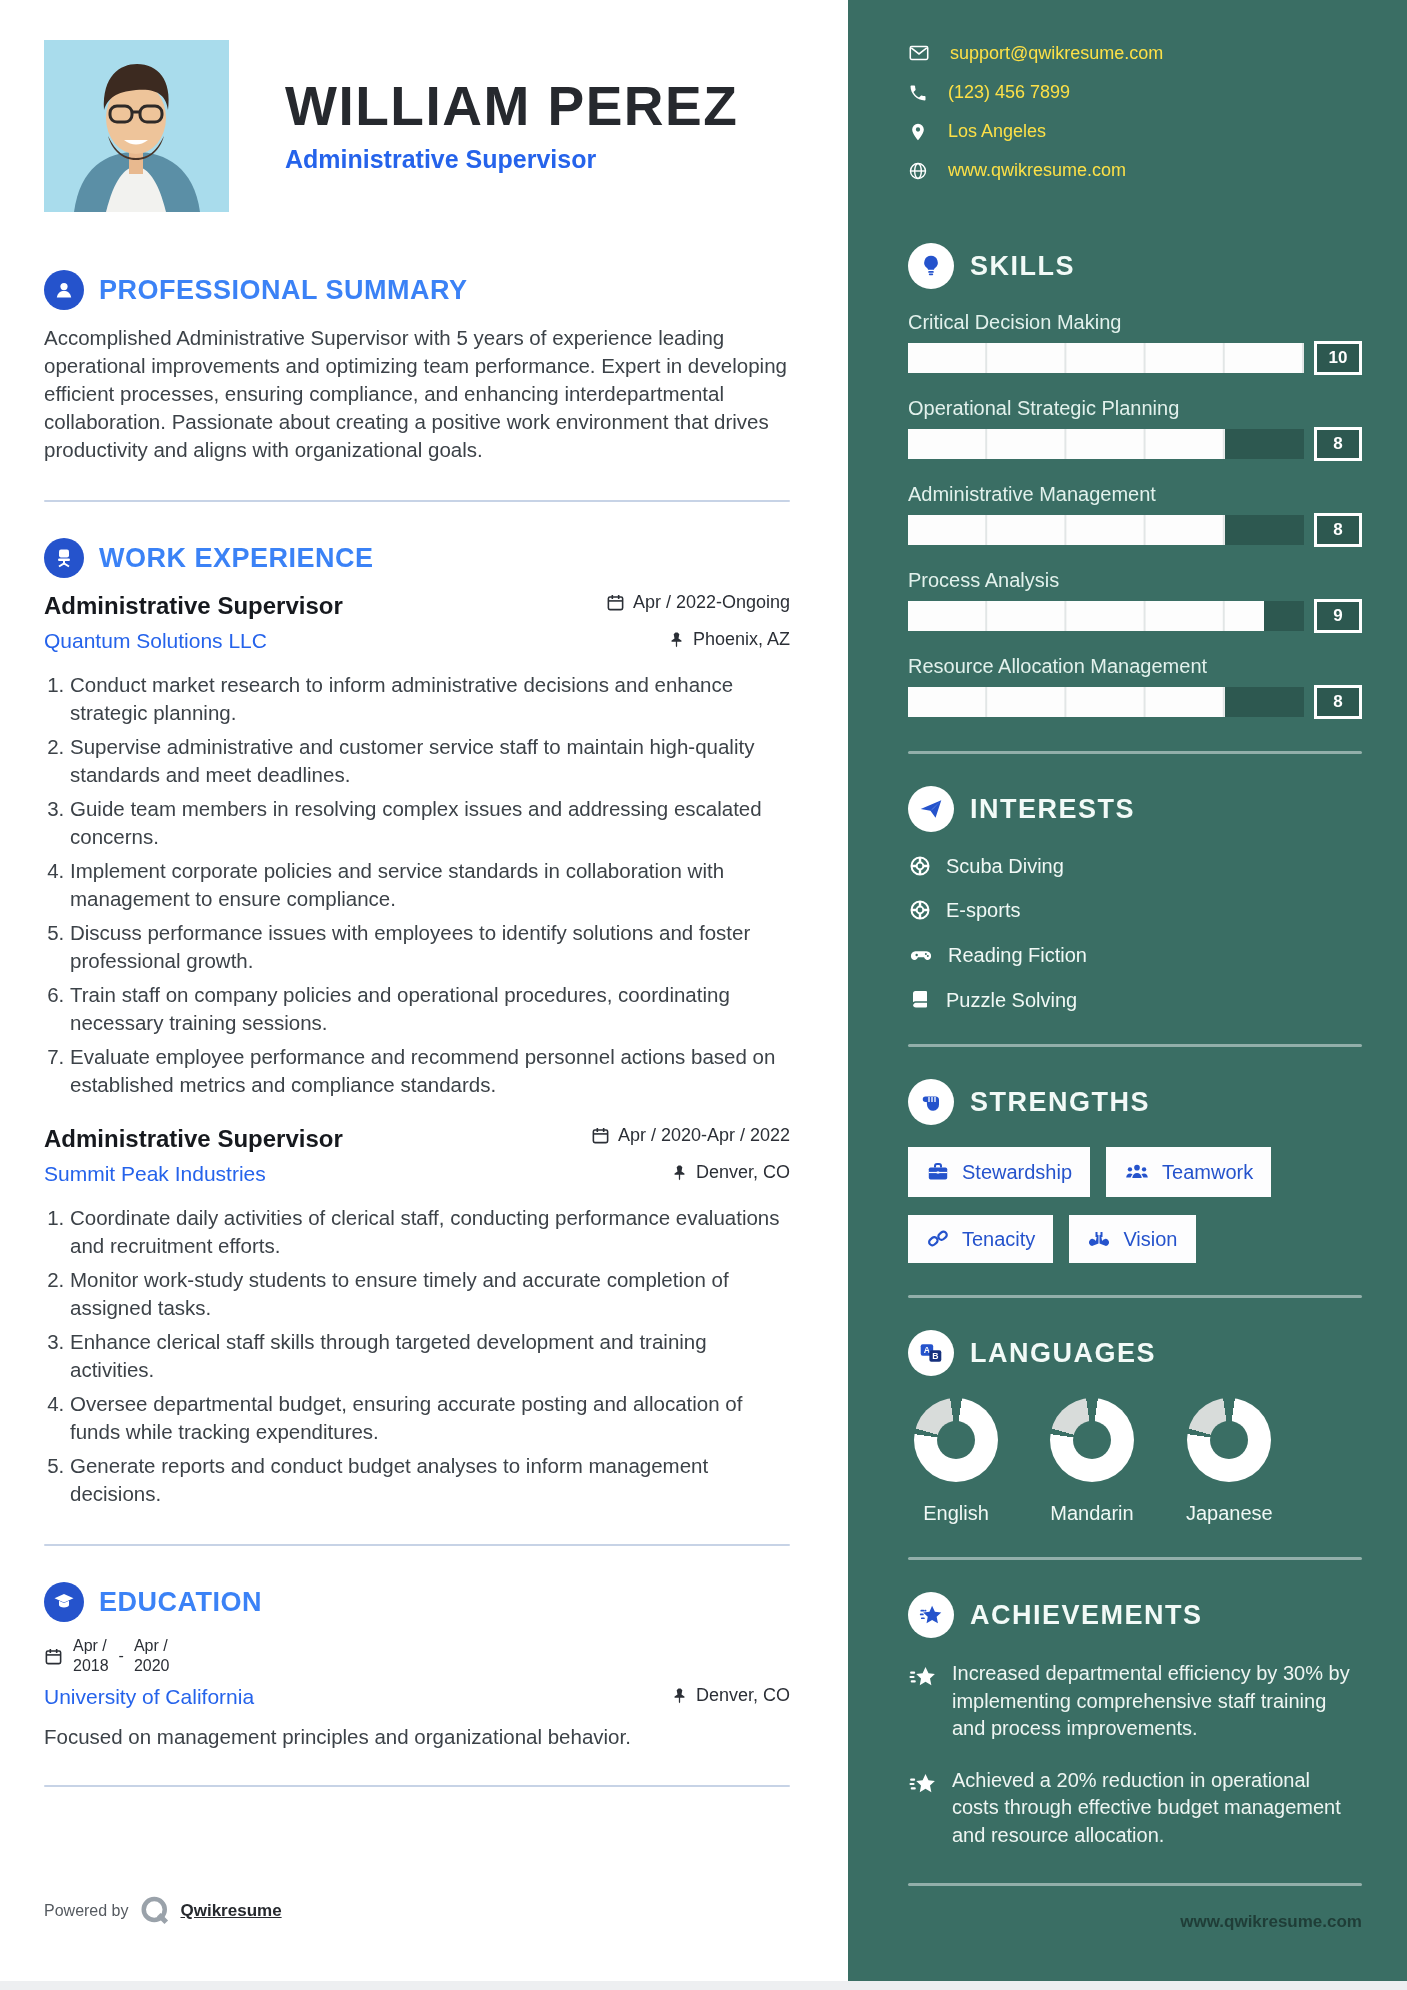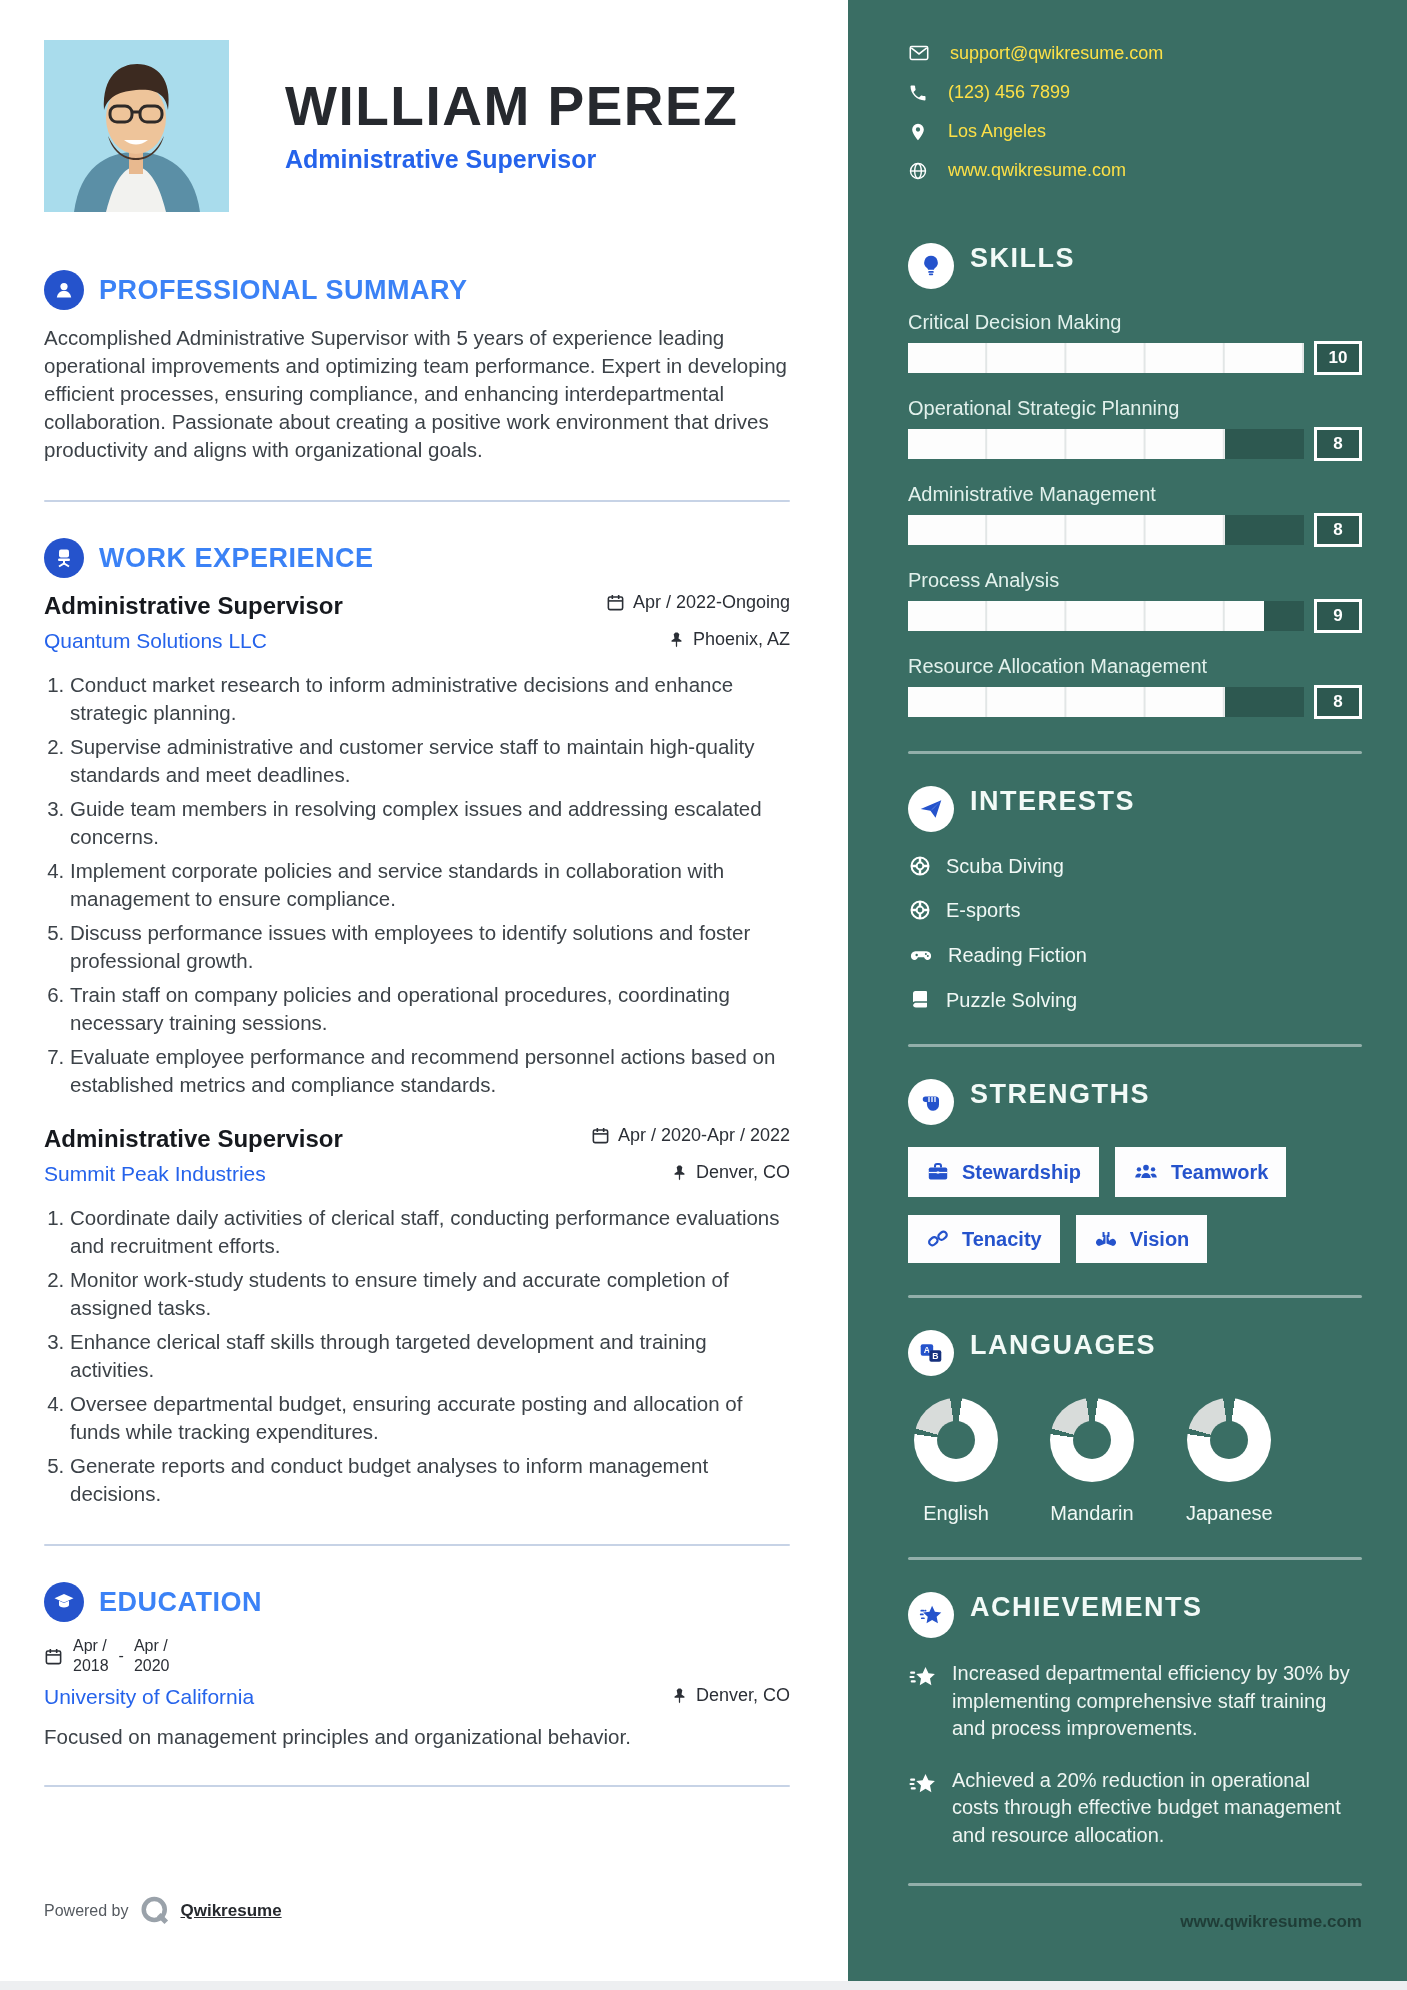--- a/index.html
+++ b/index.html
@@ -34,40 +34,40 @@
   .date-stack { display:flex; align-items:center; gap:10px; font-size:16px; color:#2b2f36; }
   .date-stack .dcol { line-height:20px; }
   .footer { position:absolute; left:44px; top:1893px; display:flex; align-items:center; gap:8px; }
   .powered { font-size:16px; color:#555a60; }
   .brand { font-size:17px; font-weight:700; color:#26292e; text-decoration:underline; }
 
   
   .sidebar { position:absolute; left:848px; top:0; width:559px; height:1990px; background:#3a6e64; padding:42px 45px 0 60px; }
   .contact-row { display:flex; align-items:center; gap:20px; margin-bottom:18px; }
   .contact-row .txt { font-size:18px; color:#fde047; }
-  .sb-head { display:flex; gap:16px; margin-bottom:22px; }
+  .sb-head { display:flex; align-items:center; gap:16px; margin-bottom:22px; }
   .sb-badge { width:46px; height:46px; border-radius:50%; background:#fff; display:flex; align-items:center; justify-content:center; flex:0 0 auto; }
   .sb-title { font-size:27px; font-weight:800; color:#f2faf7; letter-spacing:1.5px; }
   .sb-divider { height:3px; background:rgba(255,255,255,.45); border-radius:3px; margin:32px 0; }
 
   .skill { margin-bottom:22px; }
   .skill-name { font-size:20px; color:#e2f1ec; margin-bottom:7px; }
   .skill-row { display:flex; align-items:center; gap:10px; }
   .skill-bar { position:relative; flex:1; height:30px; background:#fdfdfd;
     background-image:linear-gradient(to left,#e2e6e6 1.5px,transparent 1.5px); background-size:20% 100%; }
   .skill-rest { position:absolute; right:0; top:0; bottom:0; background:#2d5850; }
   .skill-badge { width:48px; height:34px; background:#2d5850; border:3px solid #fff; color:#fff;
     font-size:17px; font-weight:700; display:flex; align-items:center; justify-content:center; flex:0 0 auto; }
 
   .int-grid { display:grid; grid-template-columns:1fr; row-gap:20px; column-gap:10px; }
   .int-item { display:flex; align-items:center; gap:14px; font-size:20px; color:#f0f8f5; }
 
   .str-wrap { display:flex; flex-wrap:wrap; gap:18px 16px; }
   .str-badge { background:#fdfdfe; display:inline-flex; align-items:center; gap:12px; padding:12px 18px; }
-  .str-badge .lbl { font-size:20px; font-weight:700; color:#2553cc; }
+  .str-badge .lbl { font-size:20px; font-weight:400; color:#2553cc; }
 
   .lang-row { display:flex; gap:52px; padding-left:6px; }
   .lang { display:flex; flex-direction:column; align-items:center; }
   .donut { position:relative; width:84px; height:84px; border-radius:50%; }
   .donut .hole { position:absolute; inset:23px; background:#3a6e64; border-radius:50%; }
   .lang .lbl { font-size:20px; color:#f0f8f5; margin-top:20px; }
 
   .ach-item { display:flex; gap:14px; margin-bottom:24px; }
   .ach-item .txt { font-size:20px; line-height:27.5px; color:#eef5f2; }
   .ach-item .ic { flex:0 0 auto; margin-top:2px; }

